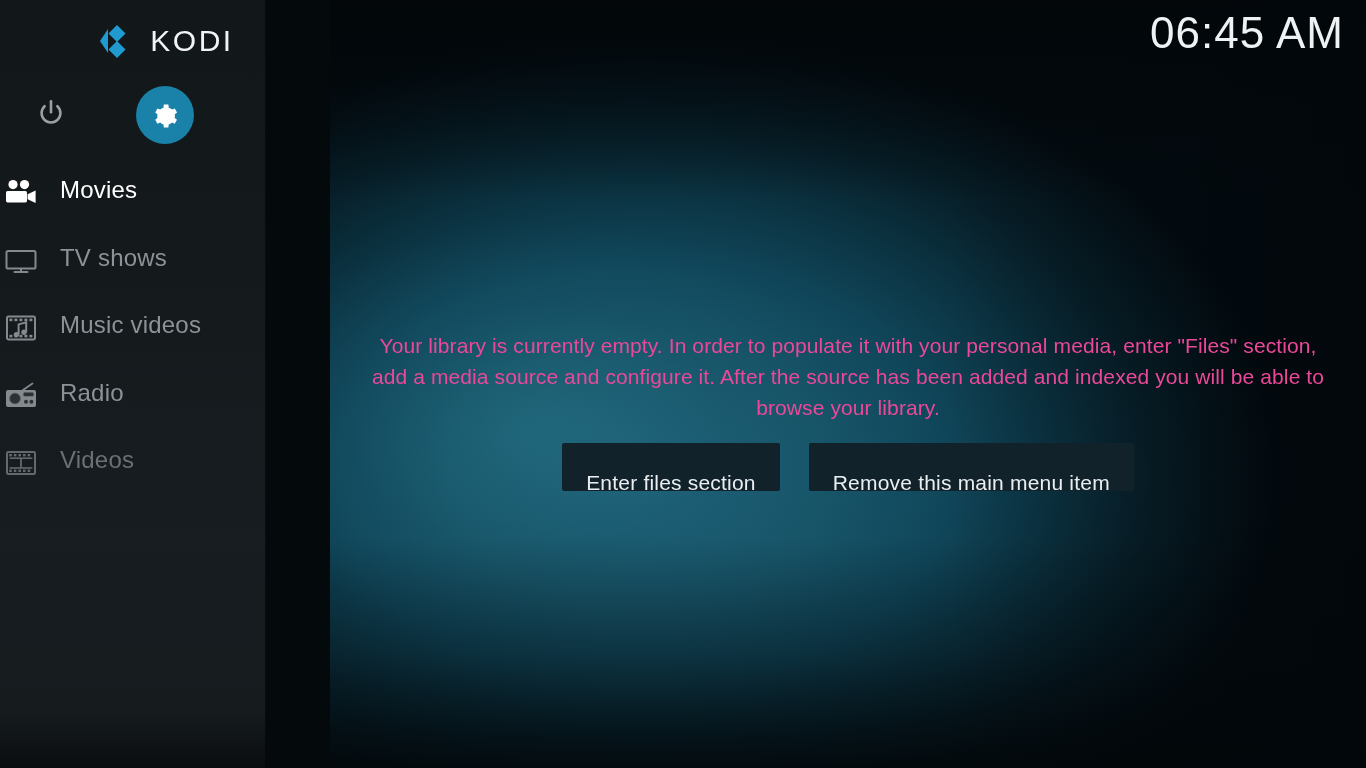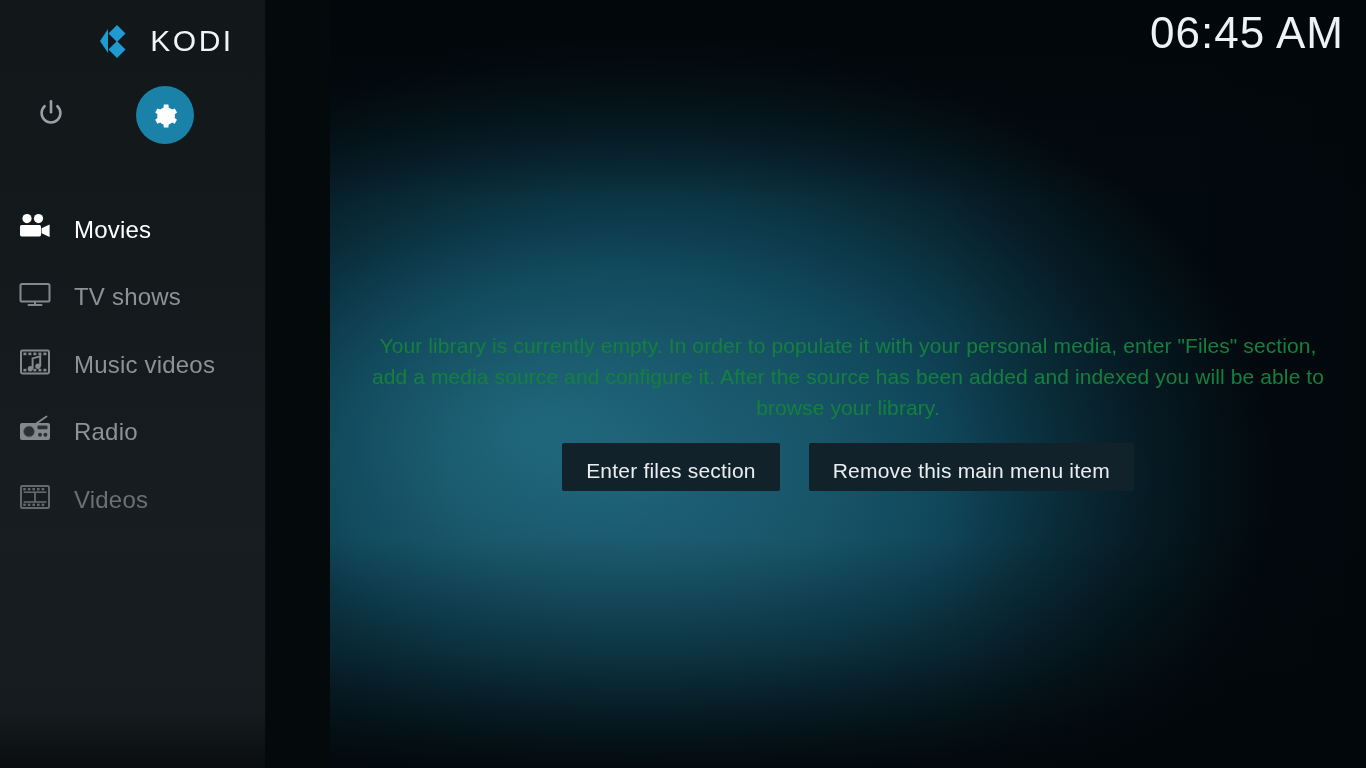--- a/index.html
+++ b/index.html
@@ -96,22 +96,21 @@
     background:#1a82a8;
     display:flex; align-items:center; justify-content:center;
   }
 
   .menu {
     position:absolute; left:0; top:176px; width:330px;
   }
   .menu-item {
     position:relative;
     height:67.5px;
-    display:flex; align-items:flex-end;
-    padding-left:14px;
+    display:flex; align-items:flex-start;
   }
   .mi-icon {
     width:42px; height:34px;
     display:flex; align-items:center; justify-content:center;
     margin-right:18px;
     flex:none;
   }
   .mi-label {
     font-size:24px;
     font-weight:400;
@@ -146,37 +145,37 @@
     position:absolute;
     left:0; top:330px; width:1036px;
     text-align:center;
   }
   .empty-msg {
     width:960px;
     margin:0 auto;
     font-size:21px;
     font-weight:300;
     line-height:31px;
-    color:#15803d;
+    color:#ec4899;
     letter-spacing:0.1px;
   }
   .btn-row {
     margin-top:20px;
     display:flex; justify-content:center; align-items:center;
     gap:29px;
   }
   .btn {
     background:#12222b;
     color:#e9eef1;
     font-size:21px;
     font-weight:300;
     letter-spacing:0.2px;
     border:none;
     border-radius:2px;
-    padding:4px 24px;
+    padding:16px 24px;
     height:48px;
     line-height:48px;
     white-space:nowrap;
     font-family:"Liberation Sans", sans-serif;
     cursor:pointer;
   }
 </style>
 </head>
 <body>
 

